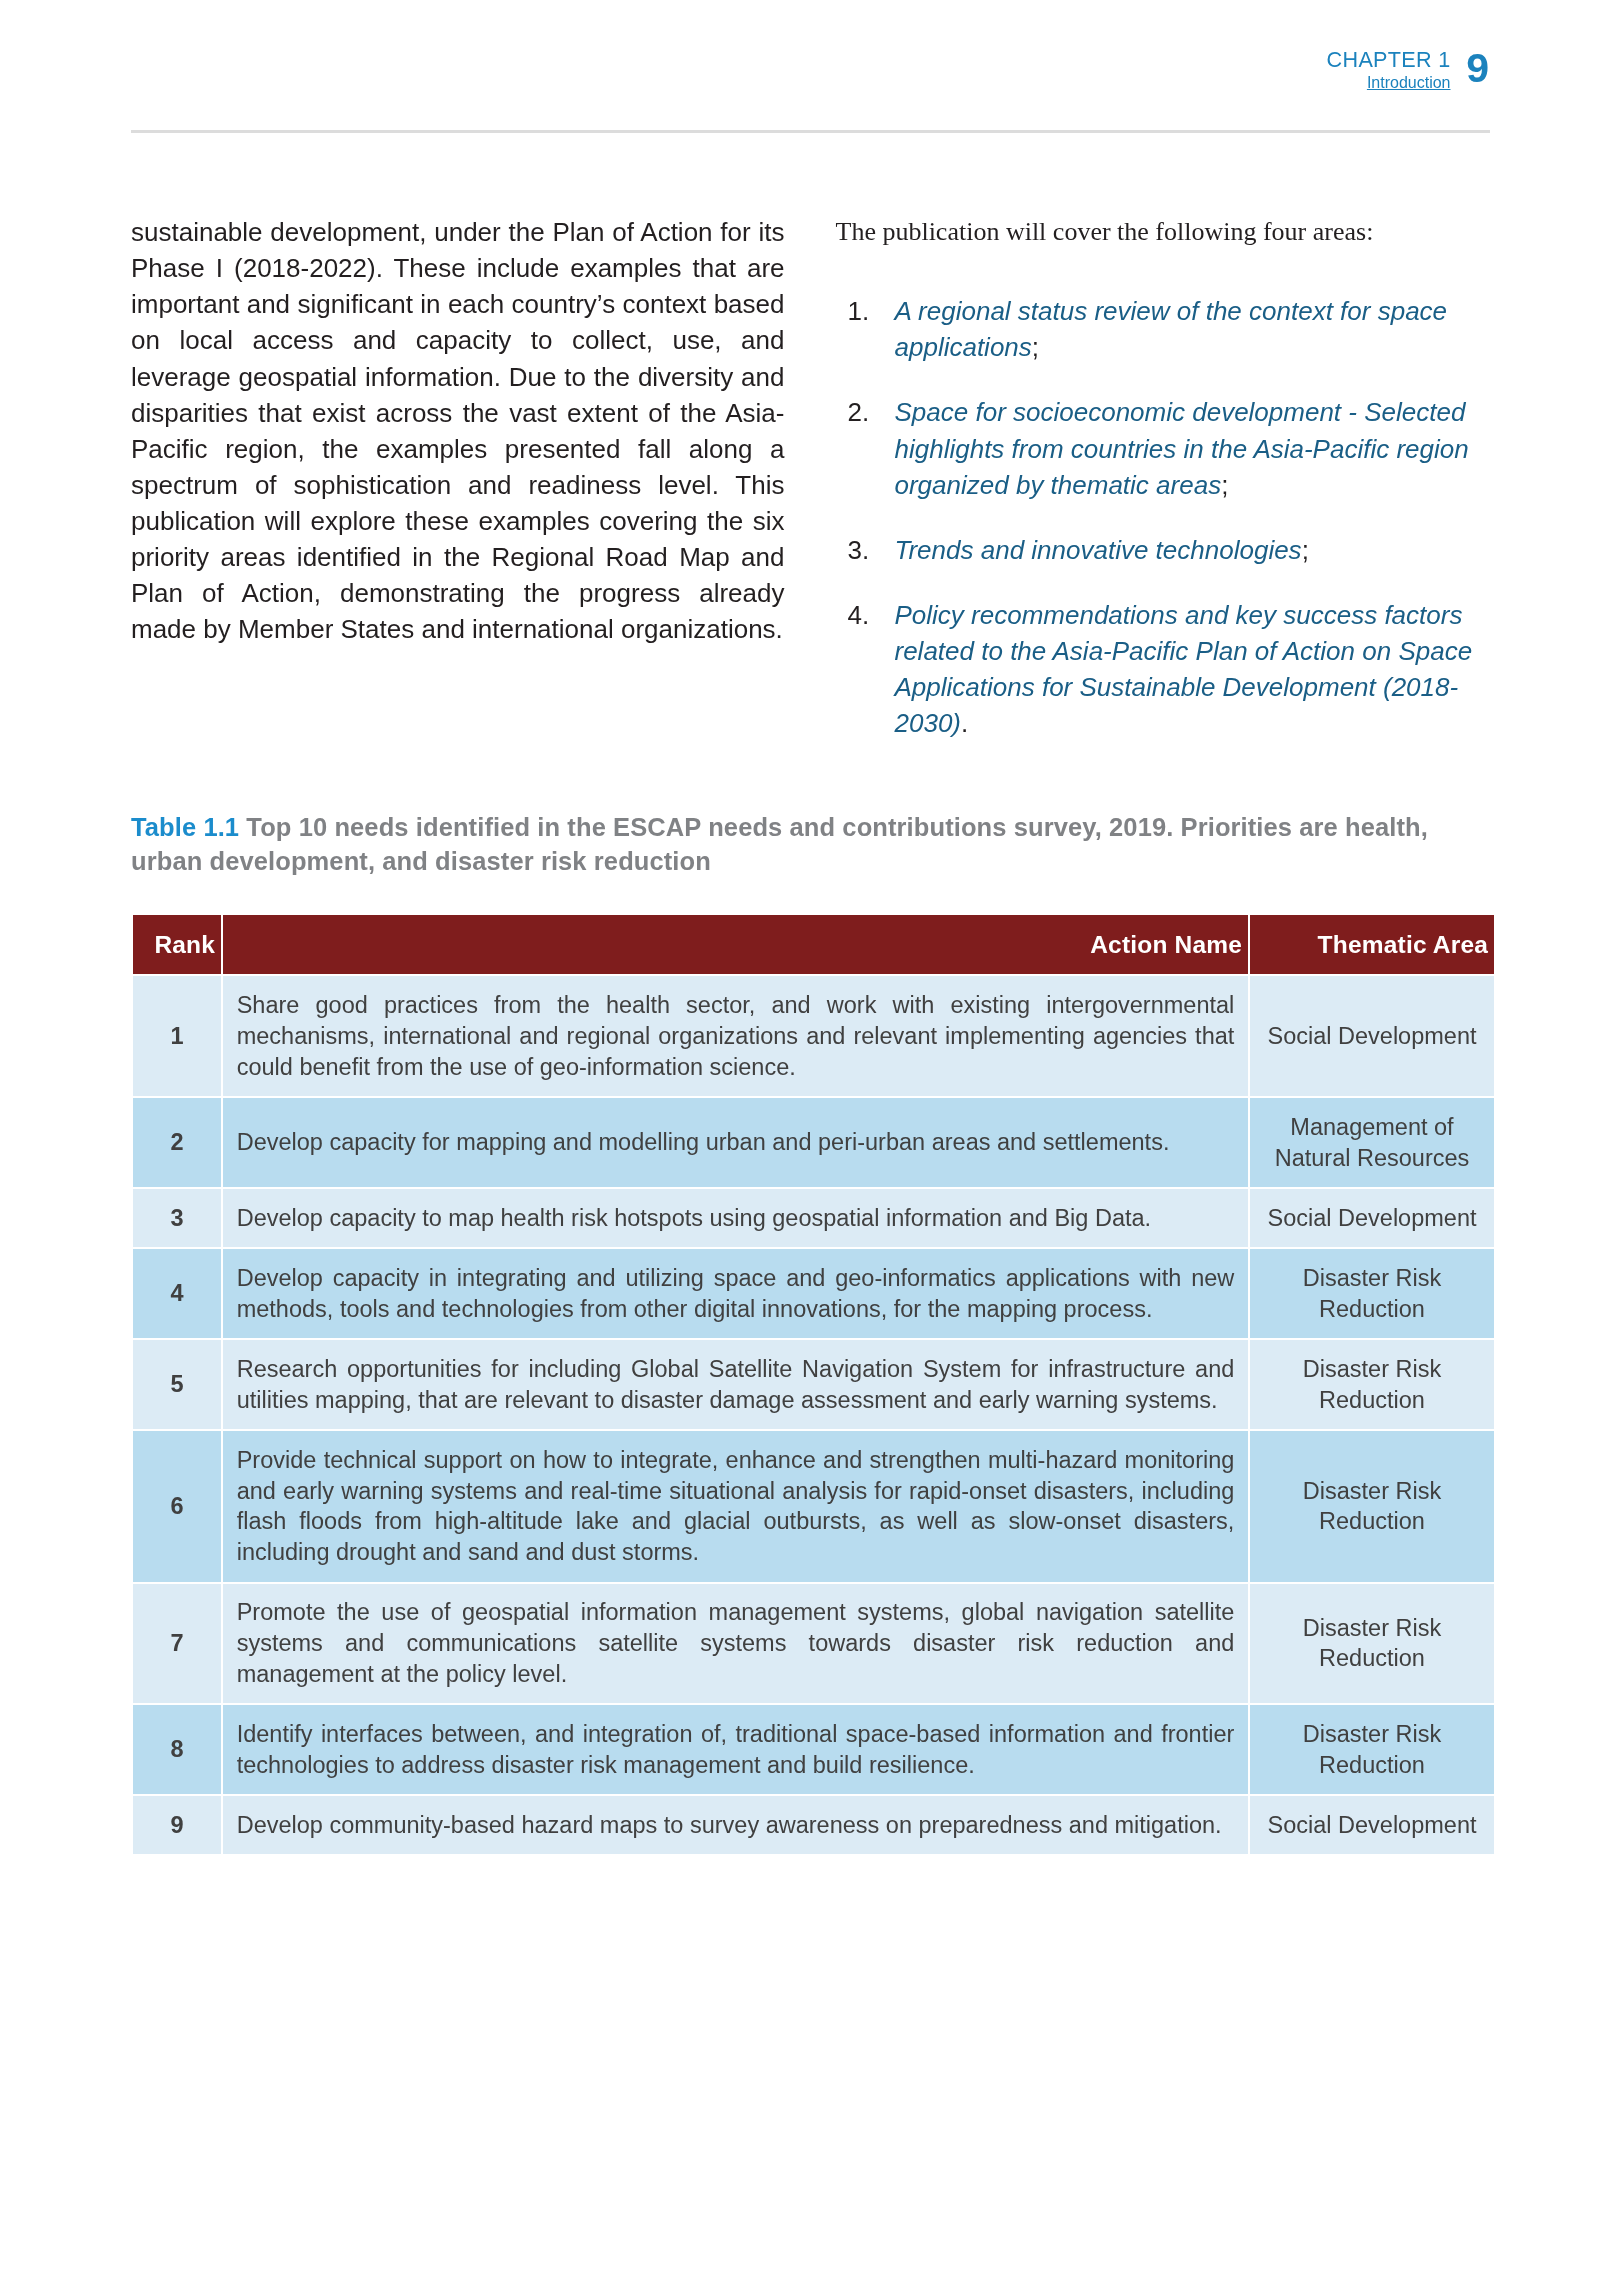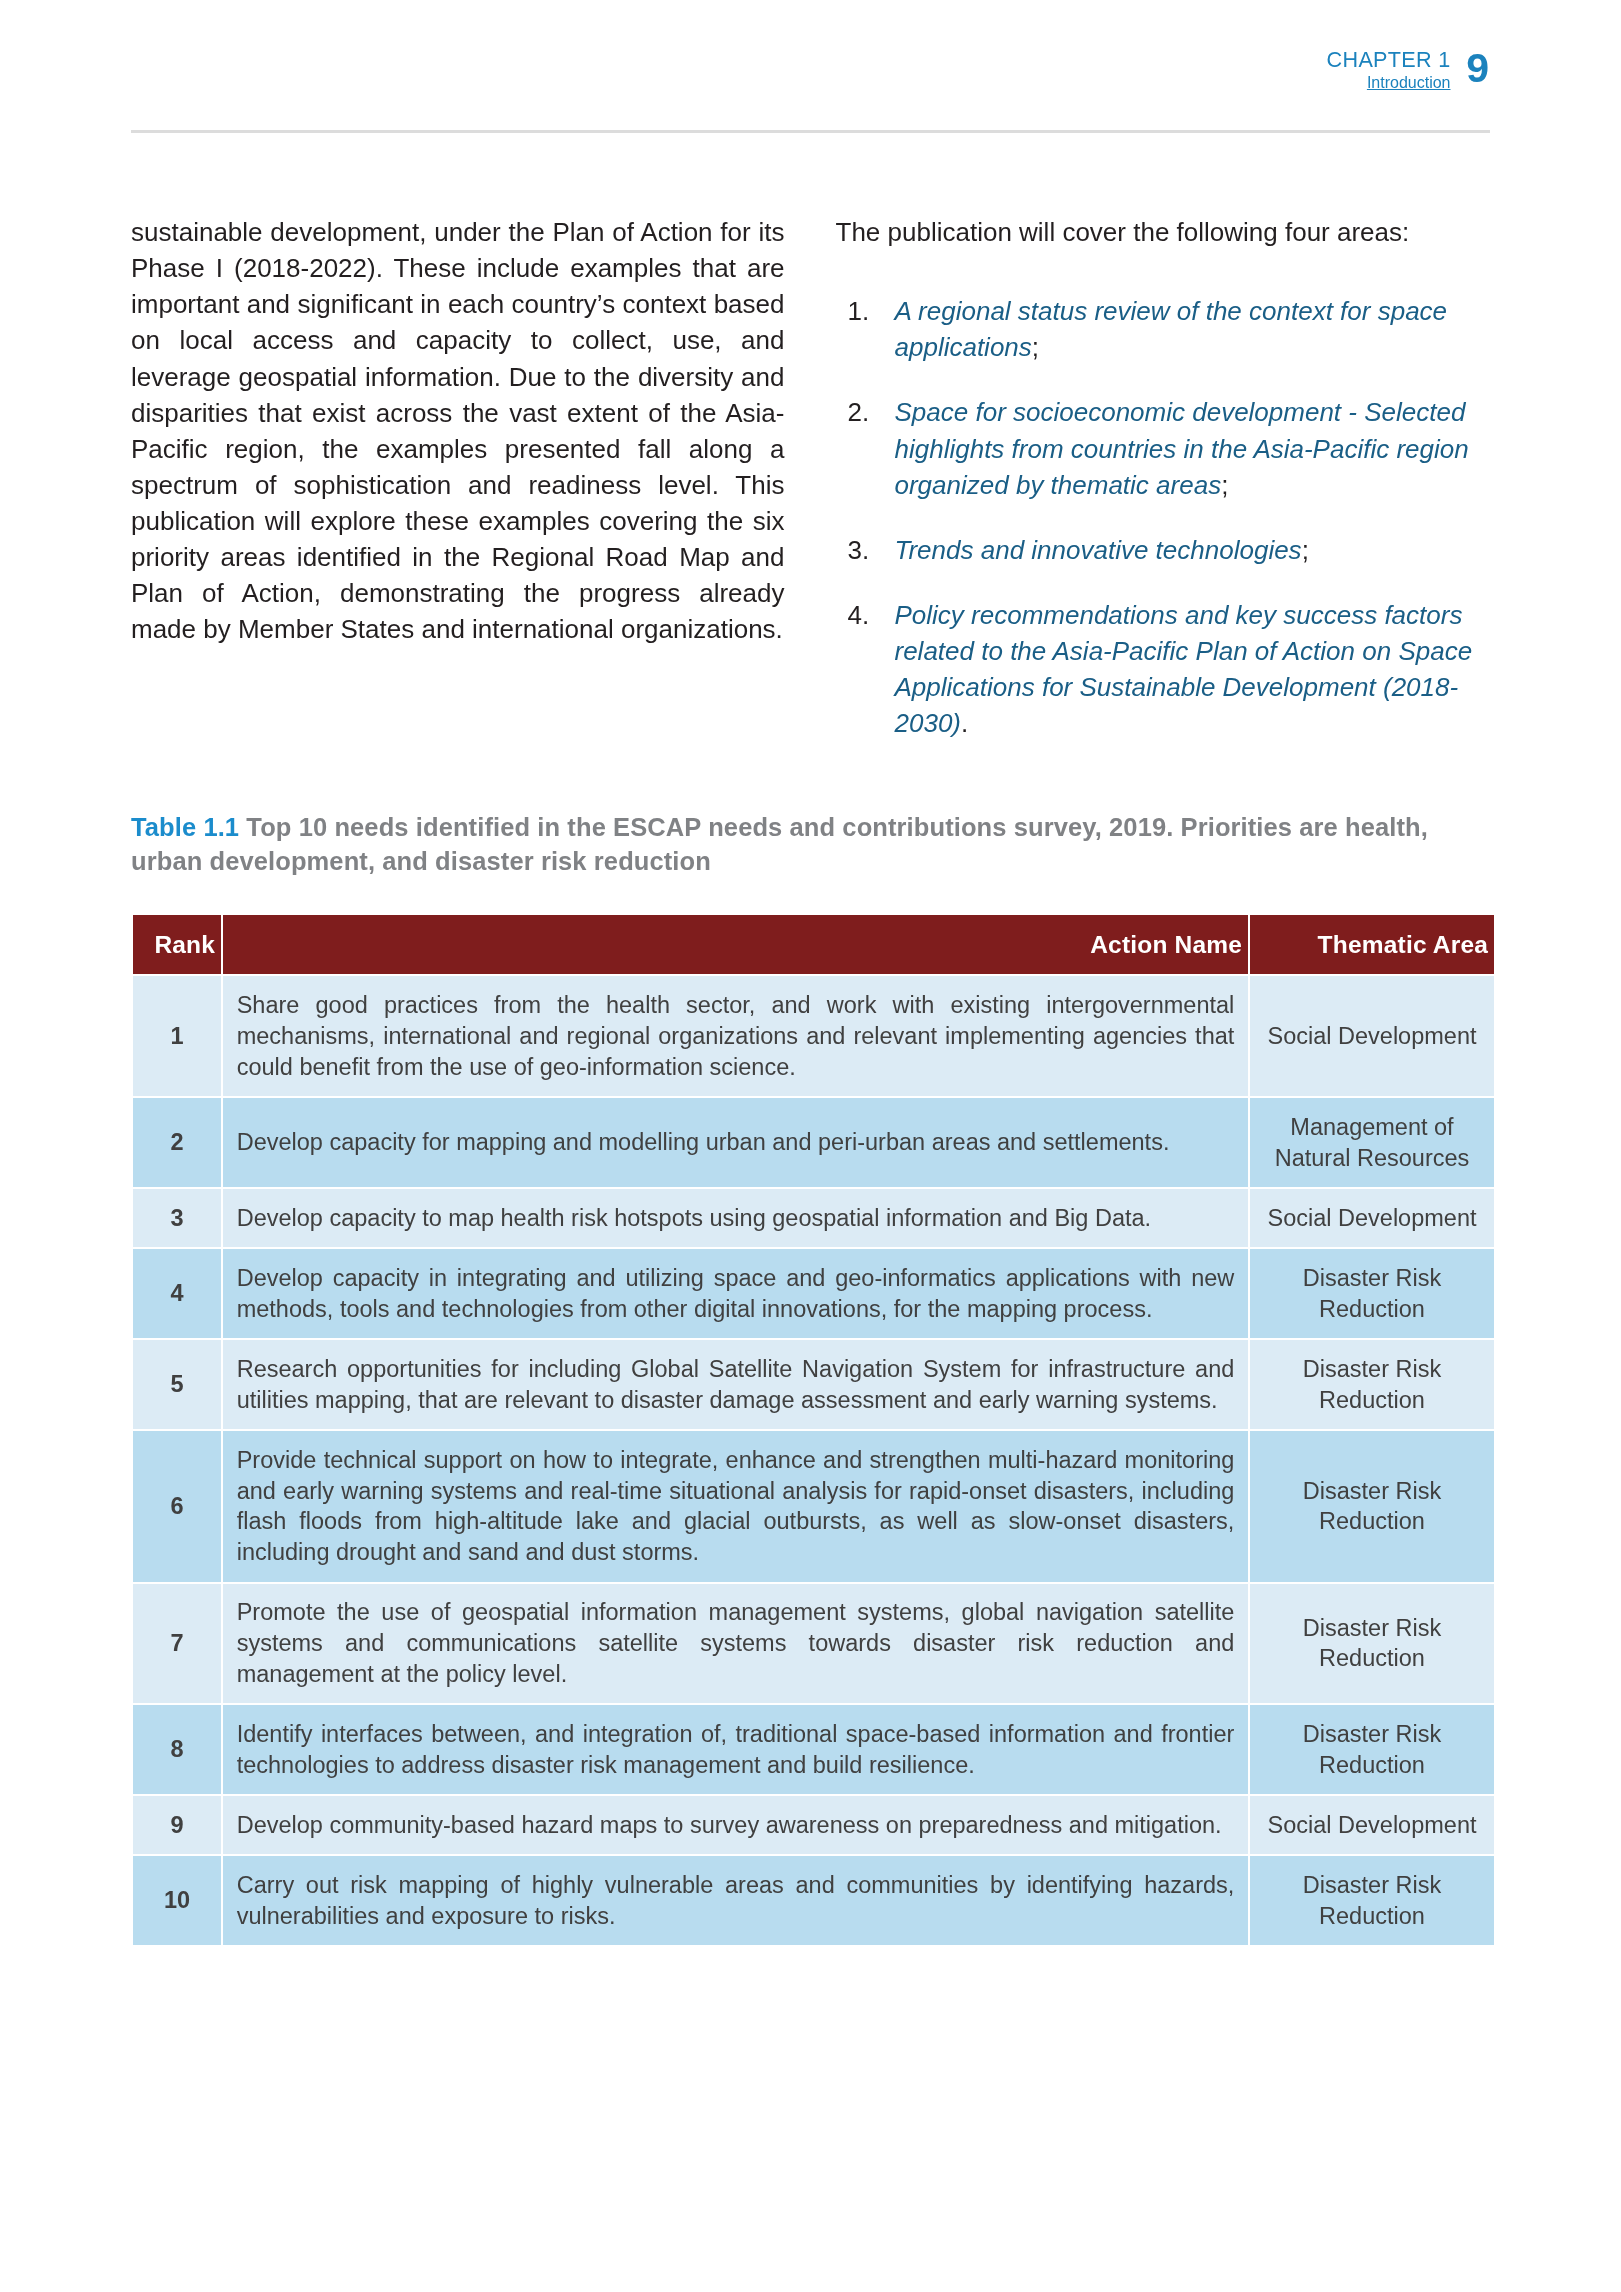--- a/index.html
+++ b/index.html
@@ -86,20 +86,21 @@
     font-size: 26px;
     line-height: 1.39;
     text-align: justify;
     color: #231f20;
   }
   .col p.last-line-left { text-align-last: left; }
 
   .lead {
     margin: 0 0 43px 0 !important;
     text-align: left;
+    font-family: Liberation Serif, serif;
   }
 
   ol.areas {
     margin: 12px;
     padding: 0;
     list-style: none;
     counter-reset: areas;
   }
   ol.areas li {
     counter-increment: areas;
@@ -286,23 +287,18 @@
         <tr class="even">
           <td class="rank">8</td>
           <td class="action">Identify interfaces between, and integration of, traditional space-based information and frontier technologies to address disaster risk management and build resilience.</td>
           <td class="thematic">Disaster Risk Reduction</td>
         </tr>
         <tr class="odd">
           <td class="rank">9</td>
           <td class="action">Develop community-based hazard maps to survey awareness on preparedness and mitigation.</td>
           <td class="thematic">Social Development</td>
         </tr>
-        <tr class="even">
-          <td class="rank">10</td>
-          <td class="action">Carry out risk mapping of highly vulnerable areas and communities by identifying hazards, vulnerabilities and exposure to risks.</td>
-          <td class="thematic">Disaster Risk Reduction</td>
-        </tr>
       </tbody>
     </table>
   </div>
 
 </div>
 
 
 </body></html>

